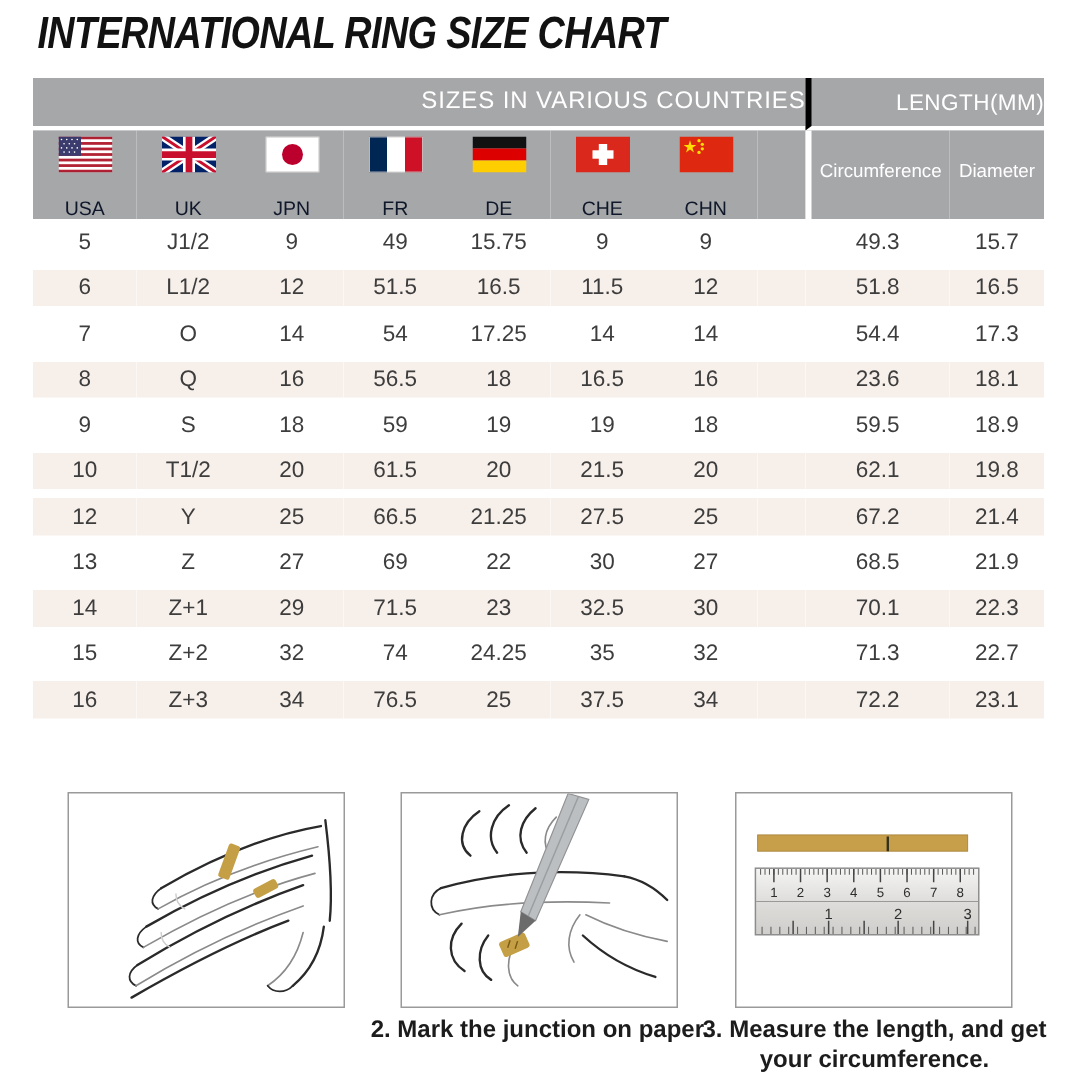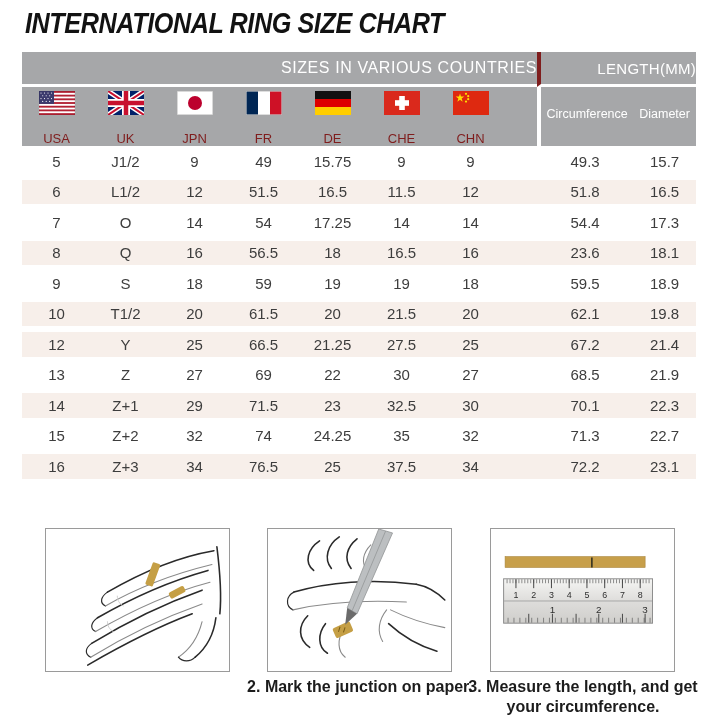--- a/index.html
+++ b/index.html
@@ -12,26 +12,26 @@
            transform:scaleX(0.84); transform-origin:left center; white-space:nowrap; }
 
   
   table.ring { position:absolute; left:22px; top:52px; width:674px;
                border-collapse:separate; border-spacing:0; table-layout:fixed; }
   th, td { box-sizing:border-box; }
 
   th.sec { background:#a6a7a9; color:#fff; font-weight:400; height:35px;
            text-align:right; vertical-align:middle; border-bottom:3px solid #fff; }
   th.sec-left  { font-size:16px; letter-spacing:0.6px; }
-  th.sec-right { font-size:15px; border-left:4px solid #7f1d1d; letter-spacing:0.3px;margin-top:41px; }
+  th.sec-right { font-size:15px; border-left:4px solid #000000; letter-spacing:0.3px;margin-top:41px; }
 
   tr.flagrow th { background:#a6a7a9; height:54px; vertical-align:middle; padding-top:4px; }
   th.country .flag { display:block; width:36px; height:24px; margin:0 auto; }
   th.country .flag svg { display:block; width:36px; height:24px; }
-  th.country .code { display:block; margin-top:16px; color:#7f1d1d; font-size:13px;
+  th.country .code { display:block; margin-top:16px; color:#0f172a; font-size:13px;
                      font-weight:400; text-align:center; }
   th.len-col { color:#fff; font-size:12.5px; font-weight:400; text-align:center;
                vertical-align:bottom; padding-bottom:9px; }
   th.len-col.first { border-left:4px solid #fff; }
 
   tbody td { height:30.5px; text-align:center; vertical-align:middle;
              font-size:15px; color:#3d3d3d; background:#fff; }
   tbody tr.alt td { background:#f7efea; border-top:3px solid #fff;
                     border-bottom:3px solid #fff; background-clip:padding-box; }
 

